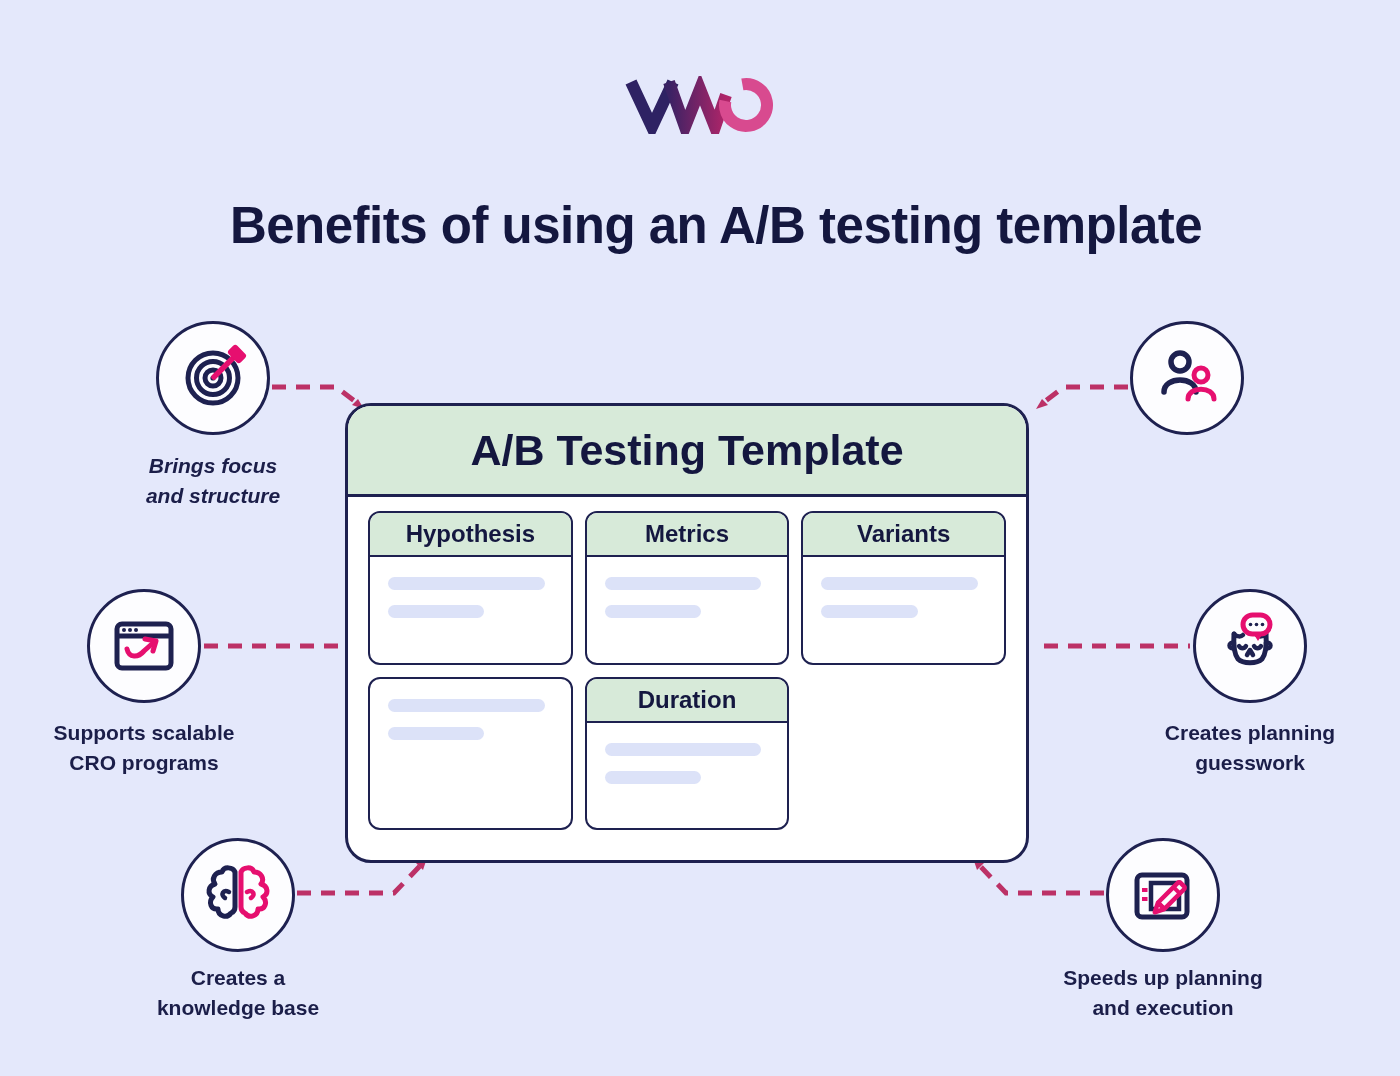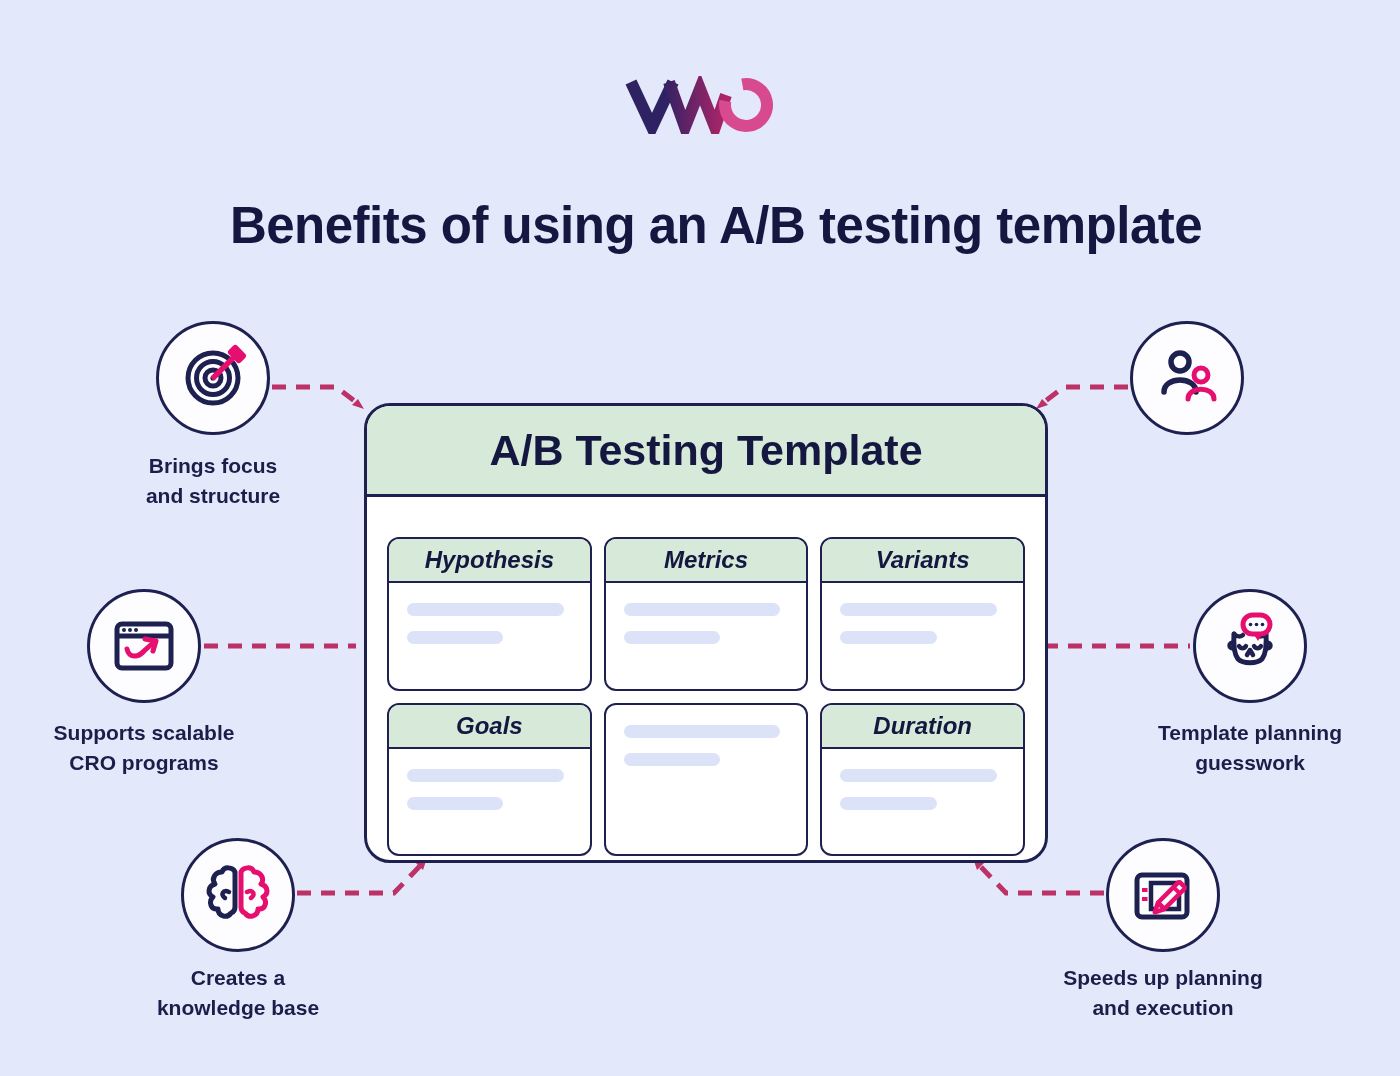--- a/index.html
+++ b/index.html
@@ -17,32 +17,32 @@
     position:absolute;left:0;top:180px;width:1400px;margin:16px;
     text-align:center;font-size:51px;font-weight:700;color:#14173f;
     letter-spacing:-0.5px;
   }
   
   .connectors{position:absolute;left:0;top:0;width:1400px;height:1076px;pointer-events:none;}
   .dash{fill:none;stroke:#bc3166;stroke-width:5;stroke-dasharray:14 10;}
   .arrow{fill:#bc3166;}
   
   .card{
-    position:absolute;left:364px;top:403px;width:684px;height:460px;
+    position:absolute;left:345px;top:403px;width:684px;height:460px;
     background:#ffffff;border:3px solid #1e2150;border-radius:26px;
     box-sizing:border-box;overflow:hidden;
   }
   .card-header{
     height:88px;background:#d7ead9;border-bottom:3px solid #1e2150;
     display:flex;align-items:center;justify-content:center;
   }
   .card-header span{font-size:43px;font-weight:700;color:#14173f;}
   .card-body{
     display:grid;grid-template-columns:1fr 1fr 1fr;grid-template-rows:1fr 1fr;
-    gap:12px;padding:40px 20px;height:319px;font-style:italic;
+    gap:12px;padding:14px 20px;height:319px;
   }
   .field{
     border:2.5px solid #1e2150;border-radius:12px;background:#fff;
     overflow:hidden;box-sizing:border-box;
   }
   .field-header{
     height:42px;background:#d7ead9;border-bottom:2.5px solid #1e2150;
     display:flex;align-items:center;justify-content:center;
     font-size:24px;font-weight:700;color:#14173f;
   }
@@ -53,21 +53,21 @@
   .circle{
     position:absolute;width:114px;height:114px;border-radius:50%;
     background:#fdfdff;border:3px solid #1e2150;box-sizing:border-box;
     display:flex;align-items:center;justify-content:center;
   }
   .blabel{
     position:absolute;width:300px;text-align:center;
     font-size:21px;font-weight:700;color:#1b1e49;line-height:1.44;
     white-space:pre-line;
   }
-  .c-tl{left:156px;top:321px;} .l-tl{left:63px;top:451px;}
+  .c-tl{left:156px;top:321px;} .l-tl{left:63px;top:451px;font-style:italic;}
   .c-tr{left:1130px;top:321px;} .l-tr{left:1037px;top:451px;}
   .c-ml{left:87px;top:589px;}  .l-ml{left:-6px;top:718px;}
   .c-mr{left:1193px;top:589px;}.l-mr{left:1100px;top:718px;}
   .c-bl{left:181px;top:838px;} .l-bl{left:88px;top:963px;}
   .c-br{left:1106px;top:838px;}.l-br{left:1013px;top:963px;}
   .icon{width:68px;height:68px;}
 </style>
 </head>
 <body>
 
@@ -110,25 +110,20 @@
         <div class="bar bar1"></div>
         <div class="bar bar2"></div>
       </div>
       <div class="field">
         <div class="field-header">Metrics</div>
         <div class="bar bar1"></div>
         <div class="bar bar2"></div>
       </div>
       <div class="field">
         <div class="field-header">Variants</div>
-        <div class="bar bar1"></div>
-        <div class="bar bar2"></div>
-      </div>
-      <div class="field">
-        <div class="field-header">Goals</div>
         <div class="bar bar1"></div>
         <div class="bar bar2"></div>
       </div>
       <div class="field">
         <div class="bar bar1"></div>
         <div class="bar bar2"></div>
       </div>
       <div class="field">
         <div class="field-header">Duration</div>
         <div class="bar bar1"></div>
@@ -183,21 +178,21 @@
       <path d="M -11 0 C -9 3 -6 3 -4 0" fill="none" stroke="#1e2150" stroke-width="4.5" stroke-linecap="round"></path>
       <path d="M 4 0 C 6 3 9 3 11 0" fill="none" stroke="#1e2150" stroke-width="4.5" stroke-linecap="round"></path>
       <path d="M -3 9 L 0 4 L 3 9" fill="none" stroke="#1e2150" stroke-width="4.5" stroke-linecap="round" stroke-linejoin="round"></path>
       <rect x="-7" y="-31" width="27" height="19" rx="9.5" fill="#fdfdff" stroke="#e60f6f" stroke-width="5"></rect>
       <polygon points="3,-13 13,-13 8,-5" fill="#e60f6f"></polygon>
       <circle cx="0.5" cy="-21.5" r="1.8" fill="#1e2150"></circle>
       <circle cx="6.5" cy="-21.5" r="1.8" fill="#1e2150"></circle>
       <circle cx="12.5" cy="-21.5" r="1.8" fill="#1e2150"></circle>
     </svg>
   </div>
-  <div class="blabel l-mr">Template planning
+  <div class="blabel l-mr">Creates planning
 guesswork</div>
 
   <div class="circle c-bl">
     <svg class="icon" viewBox="-34 -34 68 68">
       <path d="M 3 -23 C 5 -28 14 -29 16 -23 C 23 -23 27 -16 23 -11 C 30 -9 31 -1 25 2 C 30 7 27 15 20 14 C 20 21 11 24 7 18 C 4 17 3 15 3 12 Z" fill="none" stroke="#e60f6f" stroke-width="5" stroke-linejoin="round"></path>
       <path d="M 9 -3 C 15 -6 18 0 13 3" fill="none" stroke="#e60f6f" stroke-width="4.5" stroke-linecap="round"></path>
       <g transform="scale(-1 1)">
         <path d="M 3 -23 C 5 -28 14 -29 16 -23 C 23 -23 27 -16 23 -11 C 30 -9 31 -1 25 2 C 30 7 27 15 20 14 C 20 21 11 24 7 18 C 4 17 3 15 3 12 Z" fill="none" stroke="#1e2150" stroke-width="5" stroke-linejoin="round"></path>
         <path d="M 9 -3 C 15 -6 18 0 13 3" fill="none" stroke="#1e2150" stroke-width="4.5" stroke-linecap="round"></path>
       </g>

